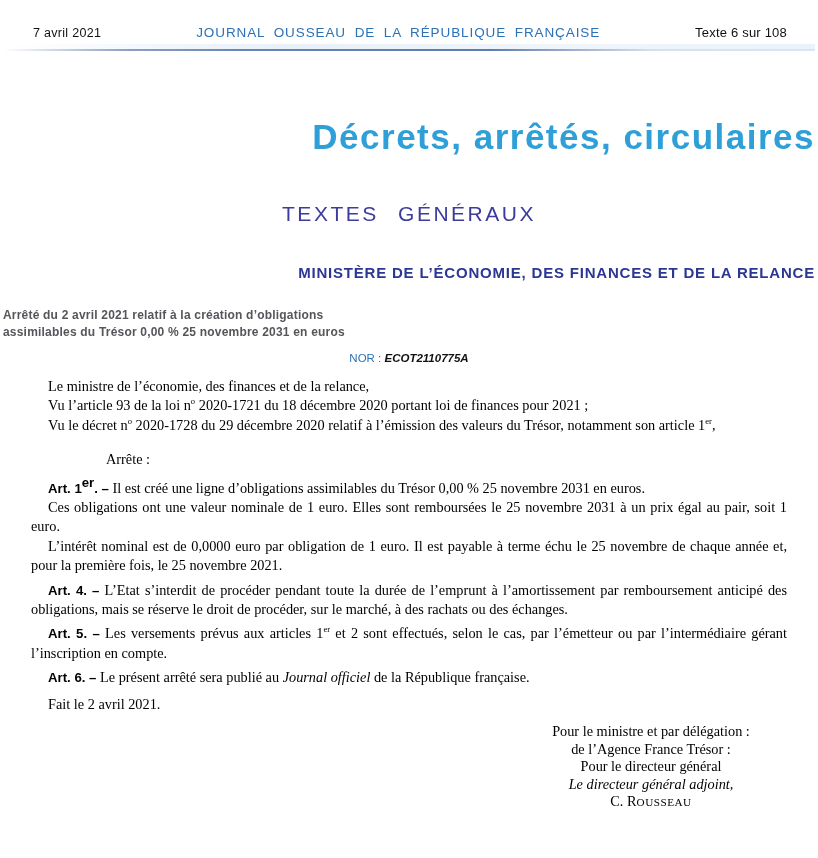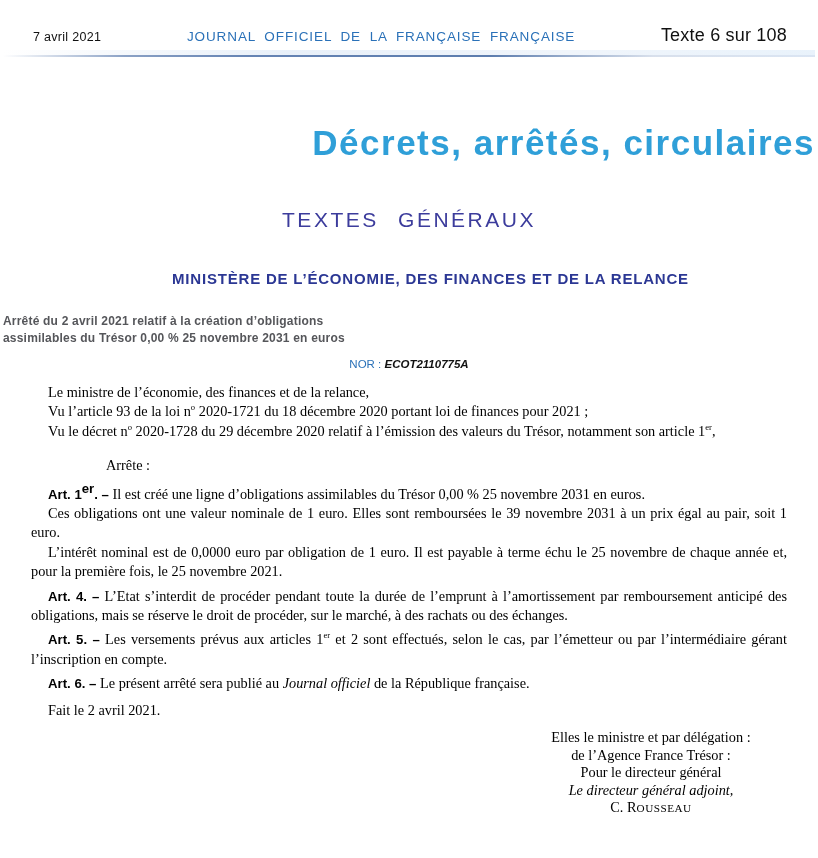--- a/index.html
+++ b/index.html
@@ -9,21 +9,21 @@
     font-family:"Liberation Serif", serif; color:#000;
   }
   
   .hdr {
     display:flex; justify-content:space-between; align-items:baseline;
     padding:9px 28px 0 30px;
     font-family:"Liberation Sans", sans-serif;
   }
   .hdr-date { font-size:12.5px; letter-spacing:0.3px; color:#111; }
   .hdr-title { font-size:13.5px; letter-spacing:0.9px; word-spacing:4px; color:#2a71b8; }
-  .hdr-ref { font-size:18px; letter-spacing:0.2px; color:#111; }
+  .hdr-ref { font-size:13px; letter-spacing:0.2px; color:#111; }
   .divider {
     position:relative; height:2px; margin-top:9px;
     background:linear-gradient(to right,
       rgba(100,130,178,0) 0%, rgba(100,130,178,0.75) 15%,
       #6684b4 30%, #5d7dae 60%,
       rgba(100,130,178,0.25) 80%, rgba(150,180,220,0.35) 100%);
   }
   .divider::before {
     content:""; position:absolute; left:0; right:0; top:-5px; height:5px;
     background:linear-gradient(to right,
@@ -35,21 +35,21 @@
     margin:66px 0 0; text-align:right;
     font-family:"Liberation Sans", sans-serif; font-weight:700;
     font-size:35px; letter-spacing:1.5px; color:#2f9fd8;
   }
   .sub-title {
     margin:45px 0 0; text-align:center;
     font-family:"Liberation Sans", sans-serif; font-weight:400;
     font-size:21px; letter-spacing:2.5px; word-spacing:11px; color:#3c3c9c;
   }
   .ministry {
-    margin:38px 0 0; text-align:center;
+    margin:38px 0 0; text-align:right;
     font-family:"Liberation Sans", sans-serif; font-weight:700;
     font-size:15px; letter-spacing:0.8px; color:#2b3794;padding-left:43px;
   }
   .act-title {
     margin:26px 0 0; text-align:left;
     font-family:"Liberation Sans", sans-serif; font-weight:700;
     font-size:12px; line-height:16.5px; color:#55565a; letter-spacing:0.2px;
   }
   .nor { margin:12px 0 0; text-align:center; font-family:"Liberation Sans", sans-serif; font-size:11.5px; }
   .nor-label { color:#2a71b8; }
@@ -73,21 +73,21 @@
   .signature div { text-indent:0; }
   .sig-name-rest { font-size:11.2px; letter-spacing:0.5px; }
 </style>
 </head>
 <body>
 
 <div class="page">
 
   <div class="hdr">
     <span class="hdr-date">7 avril 2021</span>
-    <span class="hdr-title">JOURNAL OFFICIEL DE LA FRANÇAISE FRANÇAISE</span>
+    <span class="hdr-title">JOURNAL OUSSEAU DE LA RÉPUBLIQUE FRANÇAISE</span>
     <span class="hdr-ref">Texte 6 sur 108</span>
   </div>
   <div class="divider"></div>
 
   <h1 class="main-title">Décrets, arrêtés, circulaires</h1>
   <h2 class="sub-title">TEXTES GÉNÉRAUX</h2>
   <h3 class="ministry">MINISTÈRE DE L’ÉCONOMIE, DES FINANCES ET DE LA RELANCE</h3>
 
   <div class="act-title">
     <div>Arrêté du 2 avril 2021 relatif à la création d’obligations</div>
@@ -100,35 +100,35 @@
 
     <p>Le ministre de l’économie, des finances et de la relance,</p>
 
     <p><span>Vu l’article 93 de la loi n</span><sup>o</sup><span> 2020-1721 du 18 décembre 2020 portant loi de finances pour 2021 ;</span></p>
 
     <p><span>Vu le décret n</span><sup>o</sup><span> 2020-1728 du 29 décembre 2020 relatif à l’émission des valeurs du Trésor, notamment son article 1</span><sup>er</sup><span>,</span></p>
 
     <p class="arrete">Arrête :</p>
 
     <p class="art"><span class="artlbl">Art. 1</span><sup class="artlbl">er</sup><span class="artlbl">. </span><span class="artdash">– </span><span>Il est créé une ligne d’obligations assimilables du Trésor 0,00 % 25 novembre 2031 en euros.</span></p>
-    <p>Ces obligations ont une valeur nominale de 1 euro. Elles sont remboursées le 39 novembre 2031 à un prix égal au pair, soit 1 euro.</p>
+    <p>Ces obligations ont une valeur nominale de 1 euro. Elles sont remboursées le 25 novembre 2031 à un prix égal au pair, soit 1 euro.</p>
     <p>L’intérêt nominal est de 0,0000 euro par obligation de 1 euro. Il est payable à terme échu le 25 novembre de chaque année et, pour la première fois, le 25 novembre 2021.</p>
 
 
 
     <p class="art"><span class="artlbl">Art. 4. </span><span class="artdash">– </span><span>L’Etat s’interdit de procéder pendant toute la durée de l’emprunt à l’amortissement par remboursement anticipé des obligations, mais se réserve le droit de procéder, sur le marché, à des rachats ou des échanges.</span></p>
 
     <p class="art"><span class="artlbl">Art. 5. </span><span class="artdash">– </span><span>Les versements prévus aux articles 1</span><sup>er</sup><span> et 2 sont effectués, selon le cas, par l’émetteur ou par l’intermédiaire gérant l’inscription en compte.</span></p>
 
     <p class="art"><span class="artlbl">Art. 6. </span><span class="artdash">– </span><span>Le présent arrêté sera publié au </span><span class="it">Journal officiel</span><span> de la République française.</span></p>
 
     <p class="fait">Fait le 2 avril 2021.</p>
 
     <div class="signature">
-      <div>Elles le ministre et par délégation :</div>
+      <div>Pour le ministre et par délégation :</div>
       <div>de l’Agence France Trésor :</div>
       <div>Pour le directeur général</div>
       <div class="it">Le directeur général adjoint,</div>
       <div><span>C. R</span><span class="sig-name-rest">OUSSEAU</span></div>
     </div>
 
   </div>
 </div>
 
 </body></html>

